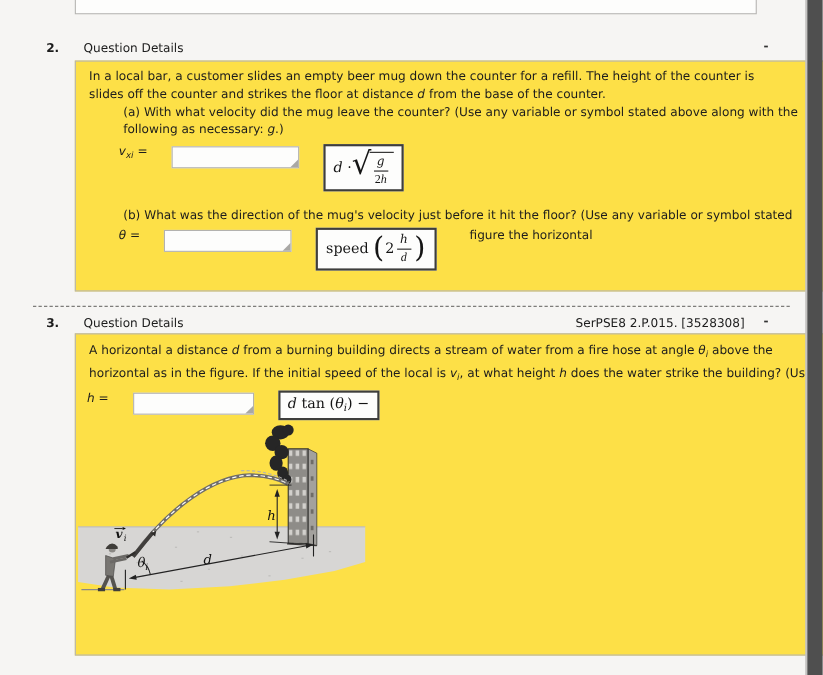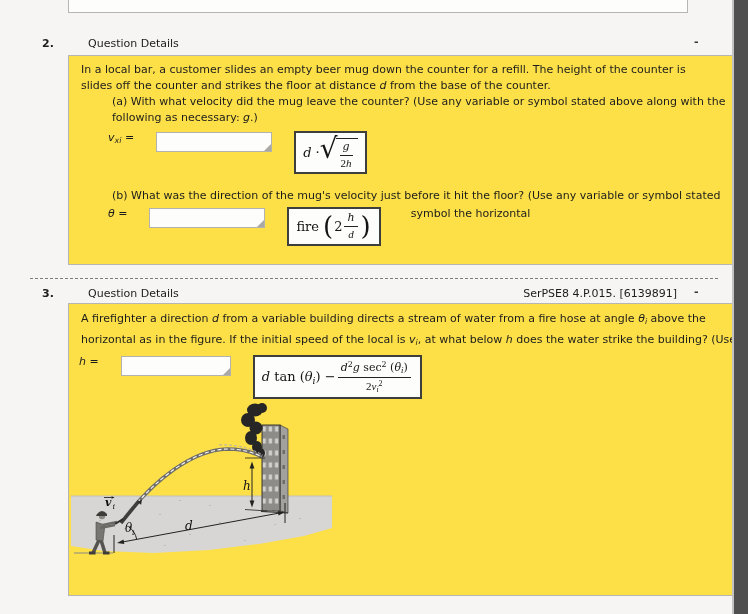--- a/index.html
+++ b/index.html
@@ -14,21 +14,21 @@
 
   .q-box{
     position:absolute;left:68px;width:732px;background:#fde047;
     border:1px solid #b6b5b2;box-sizing:border-box;overflow:hidden;
     padding:6px 14px 0 12px;
   }
   .q1-partial{position:absolute;left:68px;top:-12px;width:620px;height:25px;background:#fdfdfc;border:1px solid #b6b5b2;box-sizing:border-box;}
 
   .q-header{position:absolute;left:0;width:733px;height:15px;font-size:11px;}
   .q-num{position:absolute;left:42px;top:0;font-weight:bold;}
-  .q-title{position:absolute;left:88px;top:0;}
+  .q-title{position:absolute;left:76px;top:0;}
   .q-meta{position:absolute;right:56px;top:0;}
   .q-collapse{position:absolute;left:694px;top:-2px;font-weight:bold;color:#333;cursor:pointer;font-size:11px;}
 
   .tline{font-size:11px;line-height:16px;white-space:nowrap;}
   .q3-line{line-height:17.5px;}
 
   .part{margin-left:31px;margin-top:0;}
   .answer-row{display:flex;align-items:flex-start;gap:22px;margin-left:27px;}
   .ans-label{font-size:11px;white-space:nowrap;}
 
@@ -113,58 +113,54 @@
       <div class="tline"><span>(b) What was the direction of the mug's velocity just before it hit the floor? (Use any variable or symbol stated</span></div>
     </div>
 
     <div class="answer-row" style="margin-top:3px;">
       <span class="ans-label"><span class="seg-i">θ</span><span> =</span></span>
       <span class="input-wrap">
         <input class="ans-input" type="text" style="">
         <span class="grip"></span>
       </span>
       <span class="key-box">
-        <span class="func">fire</span>
+        <span class="func">speed</span>
         <span class="big-paren">(</span>
         <span><span>2</span></span>
         <span class="frac">
           <span class="fnum"><span class="seg-i">h</span></span>
           <span class="fden"><span class="seg-i">d</span></span>
         </span>
         <span class="big-paren">)</span>
       </span>
-      <span class="key-suffix">symbol the horizontal</span>
+      <span class="key-suffix">figure the horizontal</span>
     </div>
   </div>
 
   <div class="divider"></div>
 
   <div class="q-header" style="top:287px;">
     <span class="q-num">3.</span>
     <span class="q-title">Question Details</span>
-    <span class="q-meta">SerPSE8 4.P.015. [6139891]</span>
+    <span class="q-meta">SerPSE8 2.P.015. [3528308]</span>
     <span class="q-collapse">-</span>
   </div>
 
   <div class="q-box" style="top:303px;height:293px;">
-    <div class="tline q3-line"><span>A firefighter a direction </span><span class="seg-i">d</span><span> from a variable building directs a stream of water from a fire hose at angle </span><span class="seg-i">θ</span><span class="seg-isub">i</span><span> above the</span></div>
-    <div class="tline q3-line"><span>horizontal as in the figure. If the initial speed of the local is </span><span class="seg-i">v</span><span class="seg-isub">i</span><span>, at what below </span><span class="seg-i">h</span><span> does the water strike the building? (Use</span></div>
+    <div class="tline q3-line"><span>A horizontal a distance </span><span class="seg-i">d</span><span> from a burning building directs a stream of water from a fire hose at angle </span><span class="seg-i">θ</span><span class="seg-isub">i</span><span> above the</span></div>
+    <div class="tline q3-line"><span>horizontal as in the figure. If the initial speed of the local is </span><span class="seg-i">v</span><span class="seg-isub">i</span><span>, at what height </span><span class="seg-i">h</span><span> does the water strike the building? (Use</span></div>
 
     <div class="answer-row" style="margin-left:-2px;margin-top:4px;">
       <span class="ans-label"><span class="seg-i">h</span><span> =</span></span>
       <span class="input-wrap">
         <input class="ans-input" style="width: 110px;" type="text">
         <span class="grip"></span>
       </span>
       <span class="key-box">
         <span><span class="seg-i">d</span><span> tan (</span><span class="seg-i">θ</span><span class="seg-isub">i</span><span>) − </span></span>
-        <span class="frac">
-          <span class="fnum"><span class="seg-i">d</span><span class="seg-sup">2</span><span class="seg-i">g</span><span> sec</span><span class="seg-sup">2</span><span> (</span><span class="seg-i">θ</span><span class="seg-isub">i</span><span>)</span></span>
-          <span class="fden"><span>2</span><span class="seg-i">v</span><span class="seg-isub">i</span><span class="seg-sup">2</span></span>
-        </span>
       </span>
     </div>
 
     <div class="figure-wrap">
       <svg width="265" height="186" viewBox="0 0 265 186">
         <defs>
           <pattern id="win" width="6.2" height="12" patternUnits="userSpaceOnUse">
             <rect width="6.2" height="12" fill="#8e8c88"></rect>
             <rect x="1.4" y="2.5" width="3.2" height="5" fill="#d2d0cc"></rect>
           </pattern>

